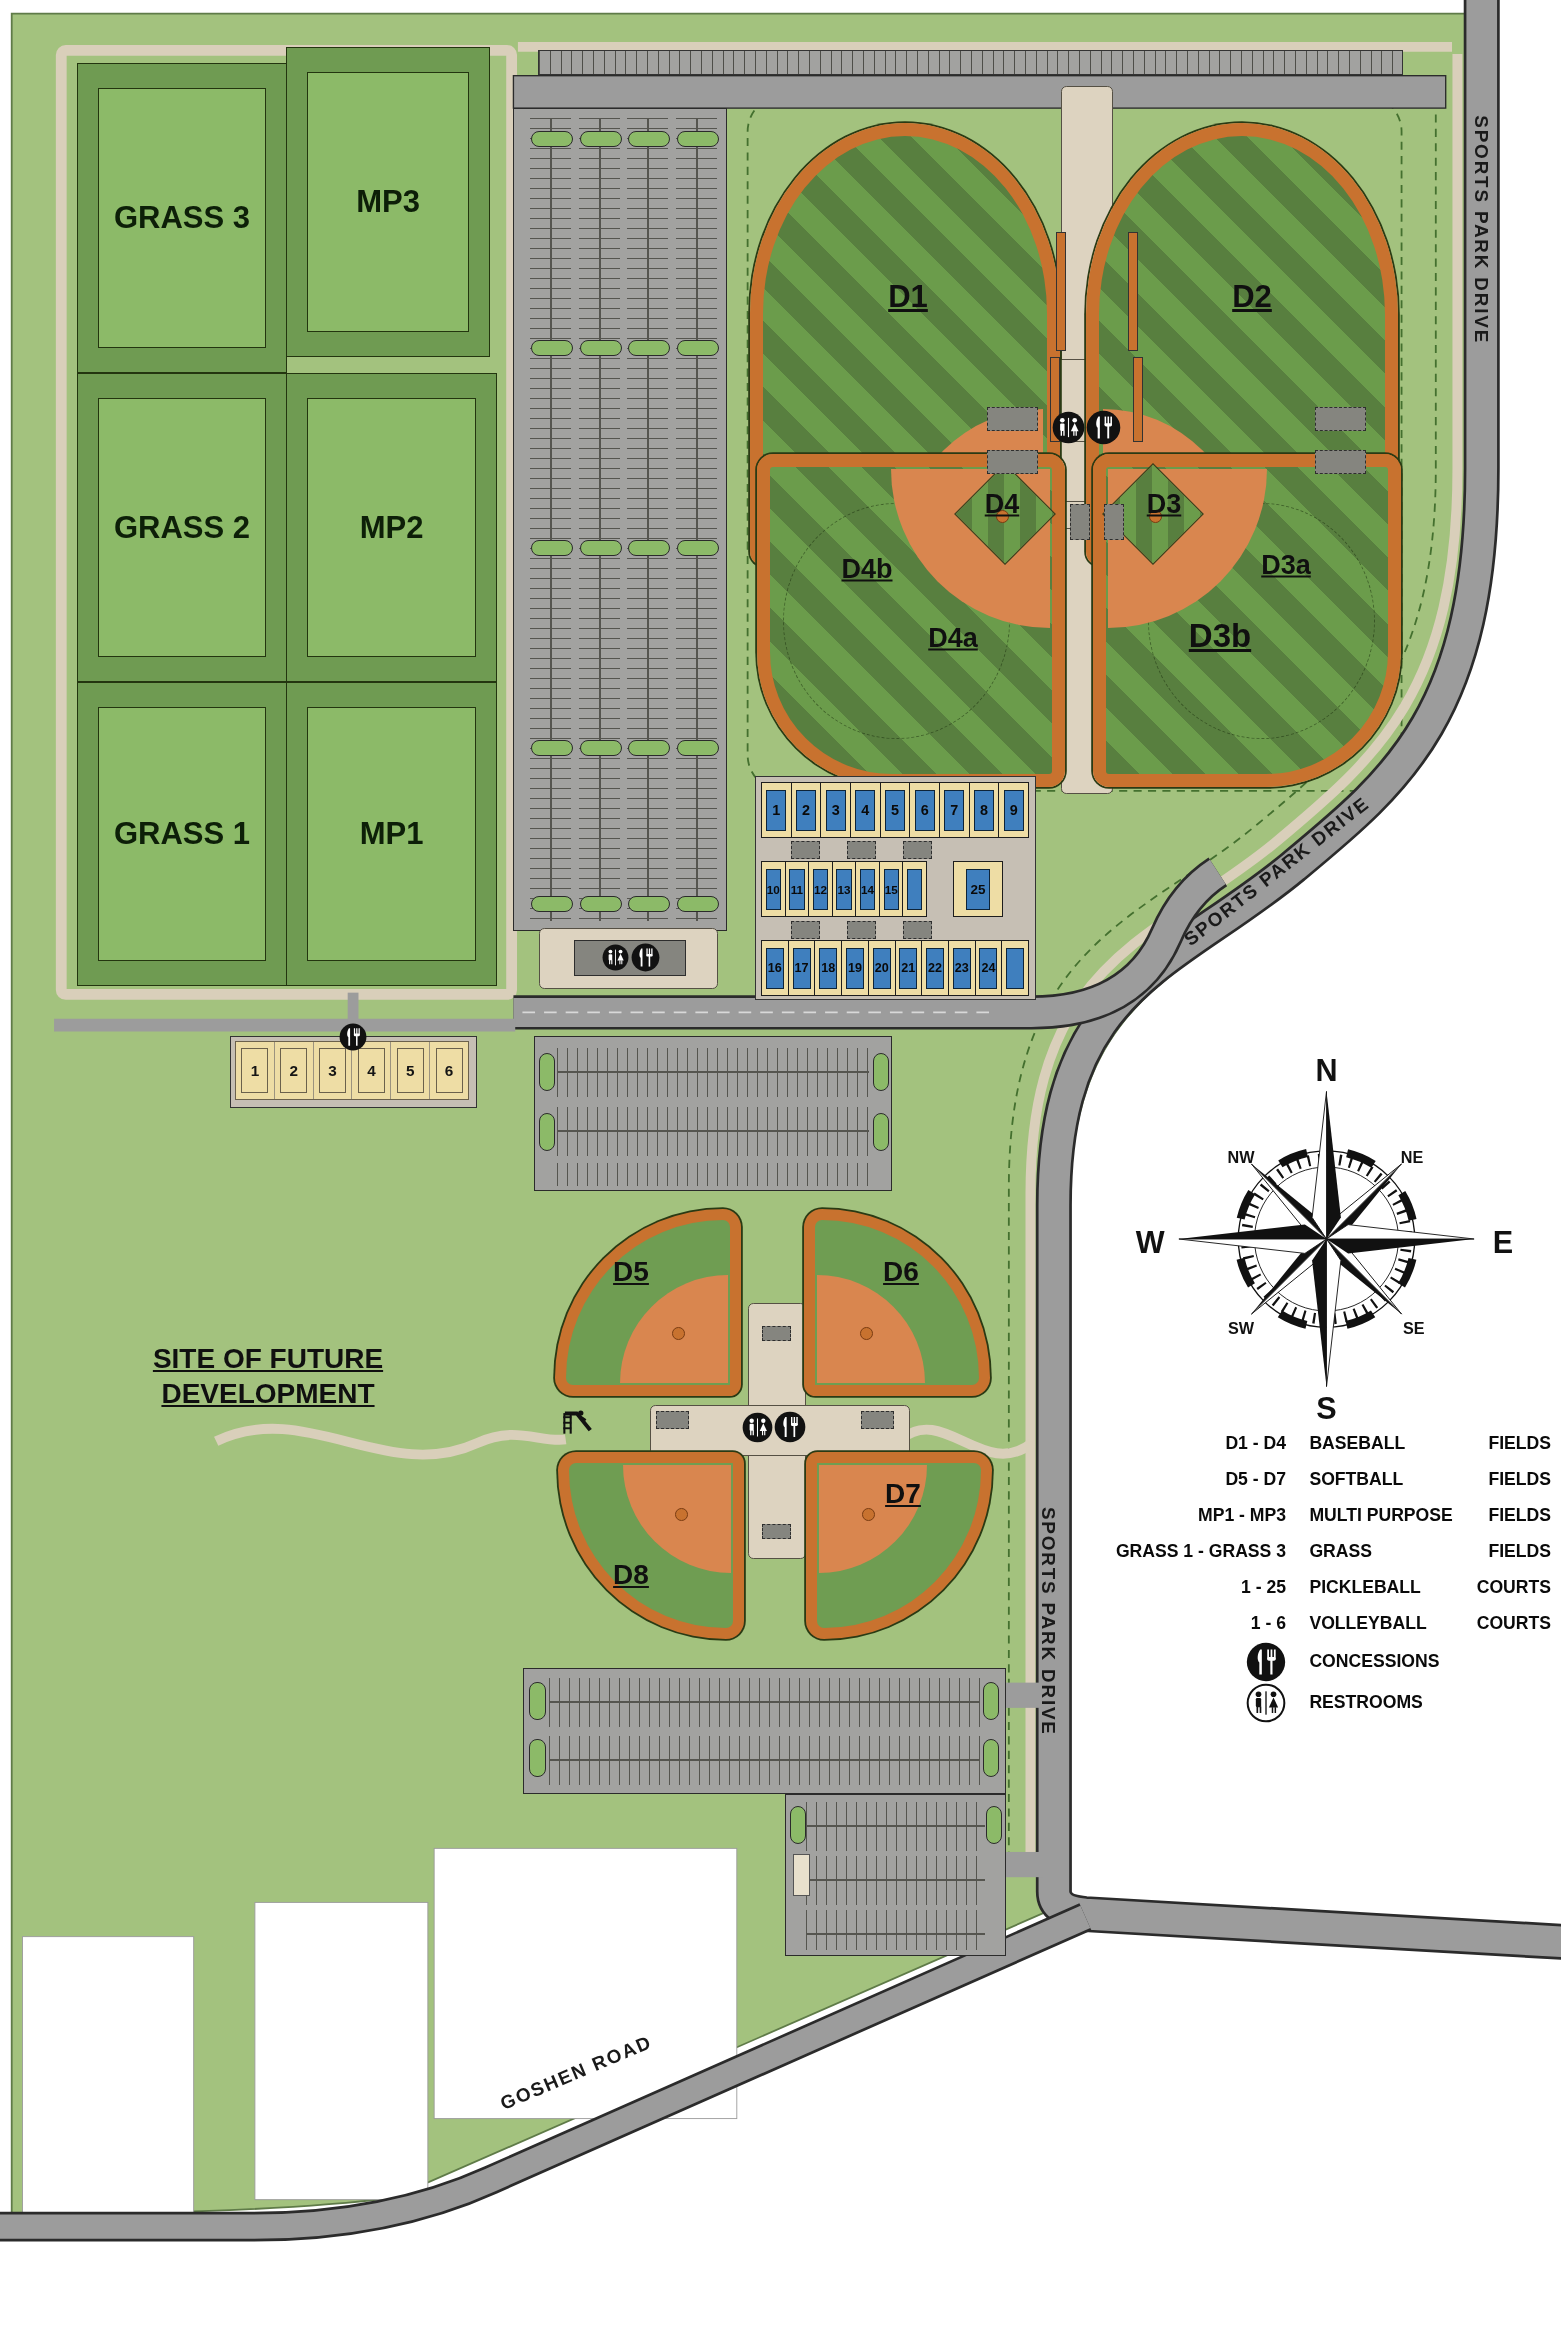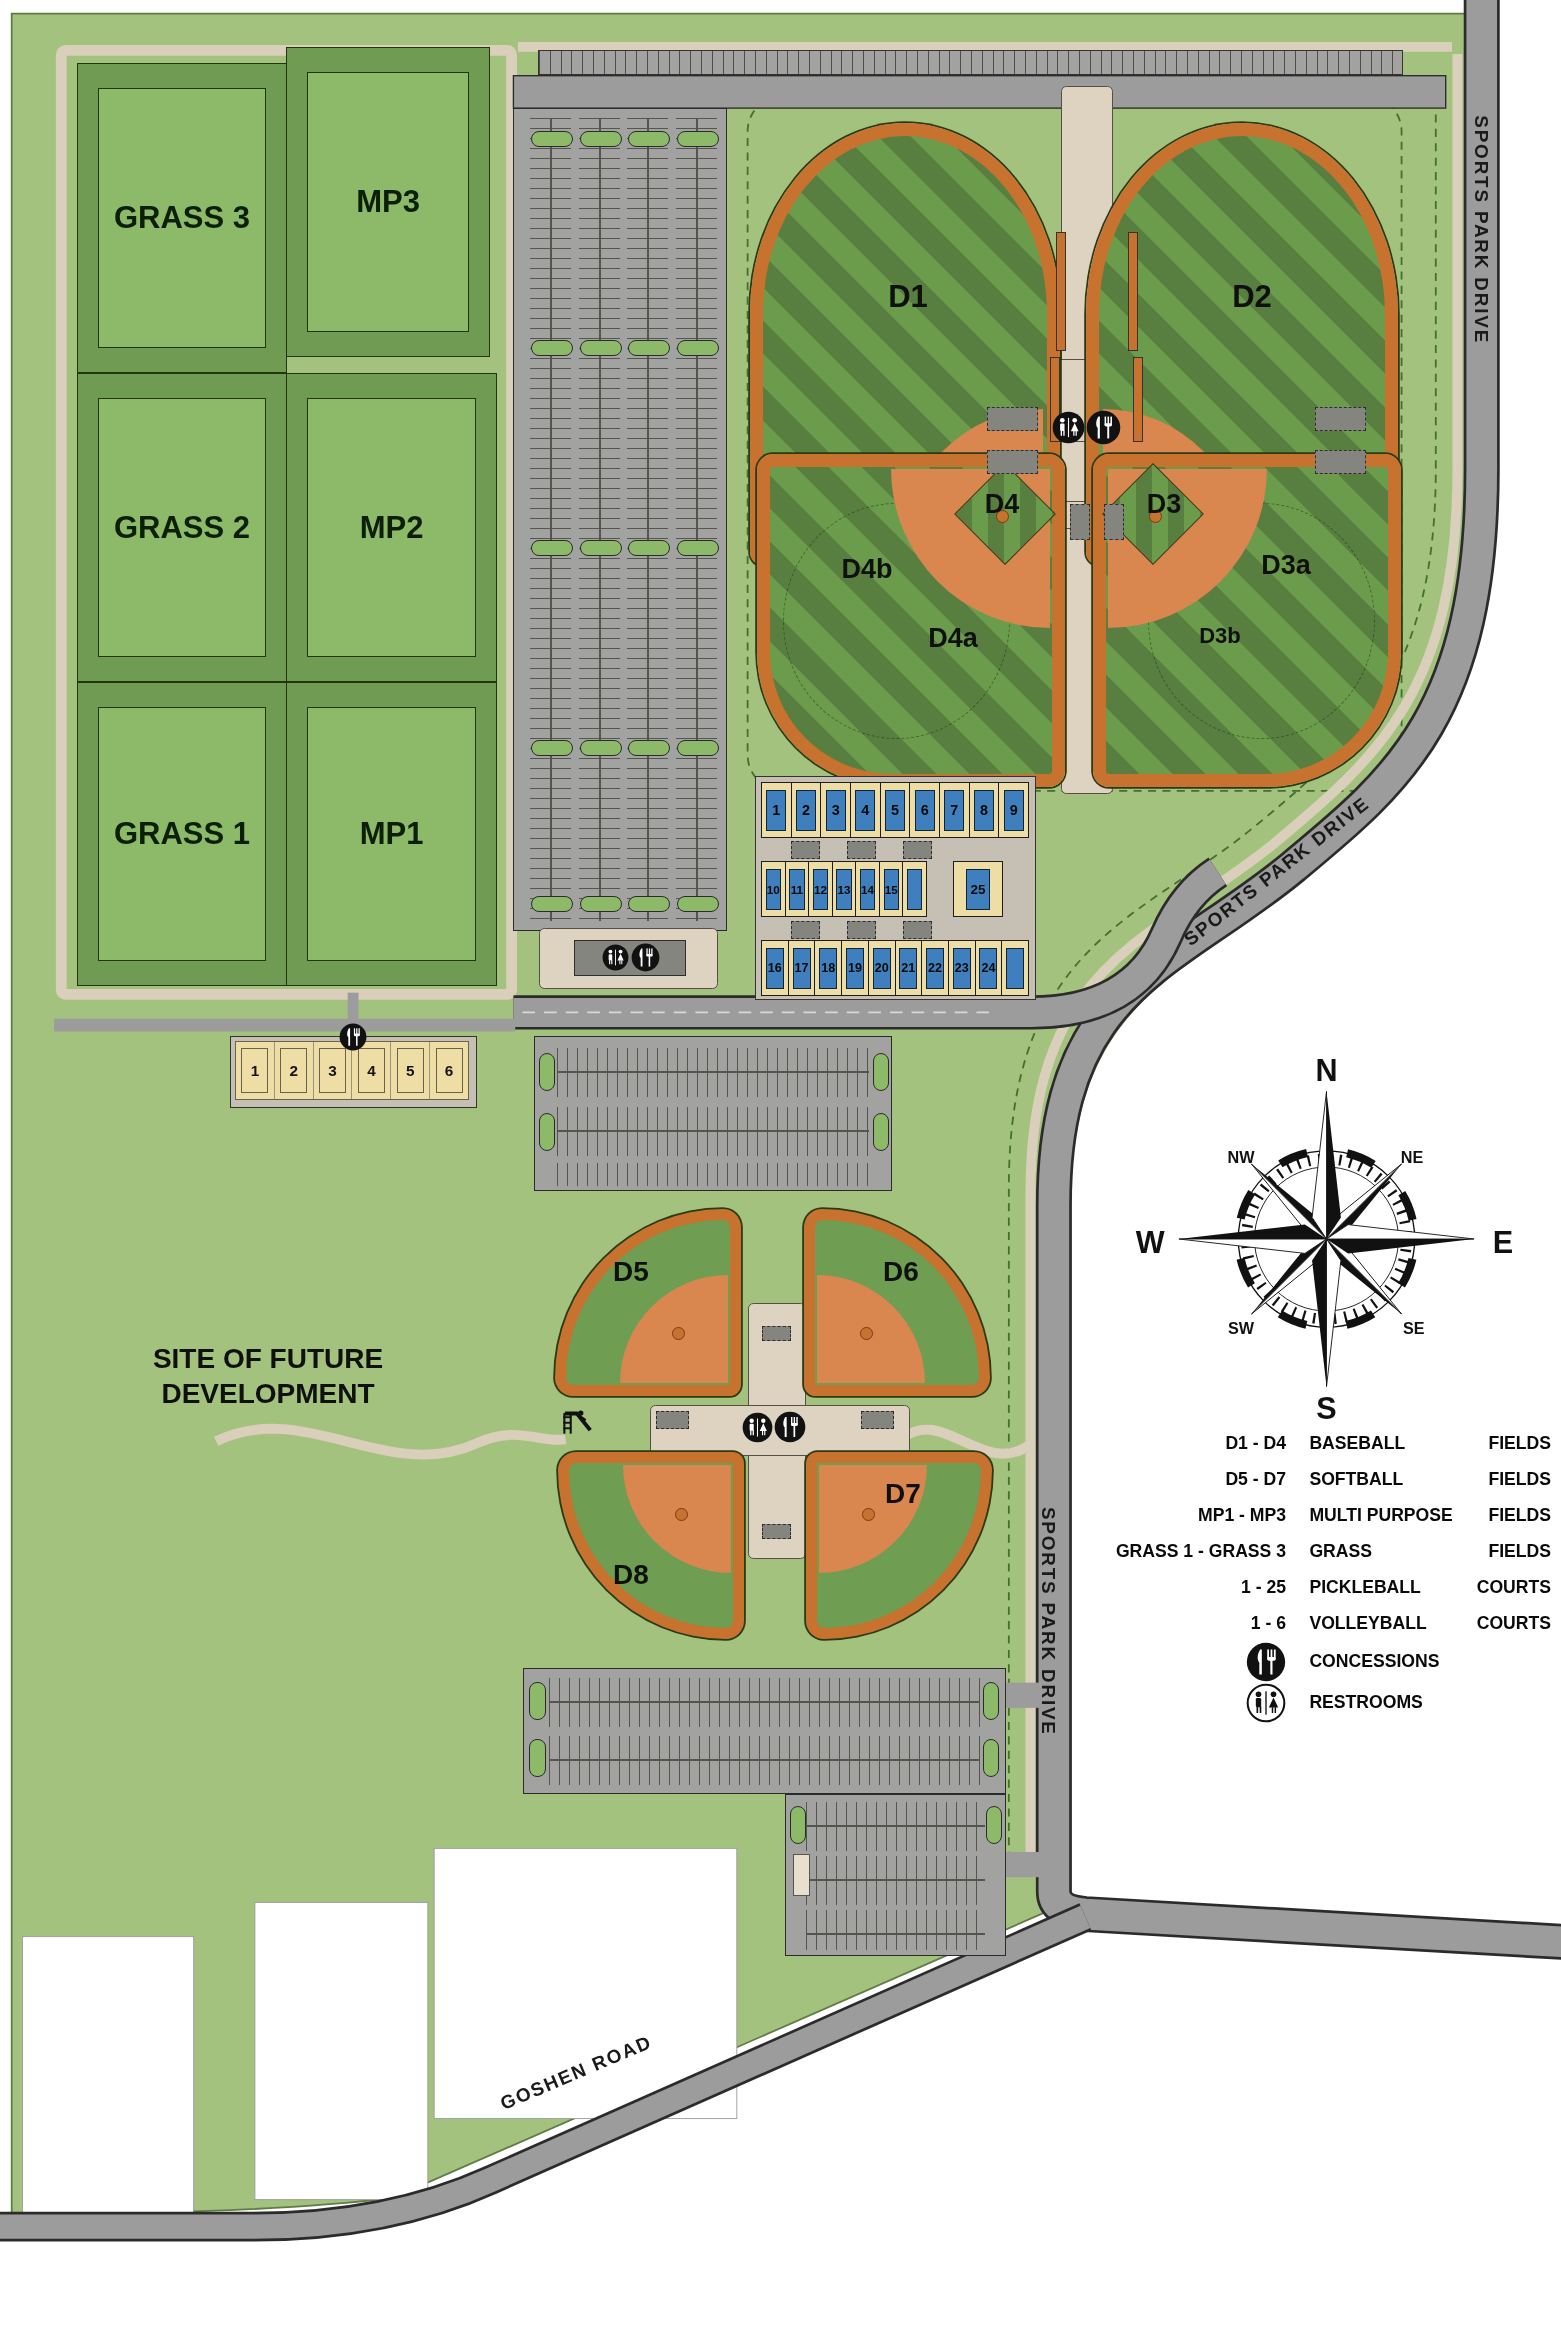--- a/index.html
+++ b/index.html
@@ -1,18 +1,18 @@
 <!DOCTYPE html>
 <html style="font-size:14.4px"><head>
 <meta charset="utf-8">
 <style>
   html,body{margin:0;padding:0;background:#fff;font-family:"Liberation Sans",sans-serif;}
   #canvas{position:relative;width:1561px;height:2342px;background:#fff;overflow:hidden;}
   .abs{position:absolute;}
-  .lbl{position:absolute;font-weight:bold;color:#101010;transform:translate(-50%,-50%);white-space:nowrap;}
+  .lbl{position:absolute;font-weight:bold;color:#101010;transform:translate(-50%,-50%);white-space:nowrap;text-decoration:underline;}
   .field-cell{position:absolute;background:#6f9b52;border:1.4px solid #23350f;box-sizing:border-box;}
   .field-inner{position:absolute;left:20px;right:20px;top:24px;bottom:24px;background:#8cba68;border:1.8px solid #23350f;display:flex;align-items:center;justify-content:center;font-weight:bold;font-size:31px;color:#0d1f08;}
   .dome,.block{position:absolute;border:13.5px solid #c8722f;box-shadow:0 0 0 1.8px #2a3a14;background:repeating-linear-gradient(45deg,#587f3f 0 23.4px,#6b9c4b 23.4px 47px);box-sizing:border-box;}
   .fan{position:absolute;border:11.7px solid #c8722f;box-shadow:0 0 0 1.8px #2a3a14;background:#6f9d52;box-sizing:border-box;}
   .qdisc{position:absolute;background:#d9864f;}
   .diamond{position:absolute;background:#74a455;border:1.4px solid #2f3b1a;transform:rotate(45deg);}
   .mound{position:absolute;background:#c8722f;border:0.9px solid #7a3c12;border-radius:50%;width:10.8px;height:10.8px;}
   .dc{position:absolute;border:1.8px dashed rgba(25,45,12,.5);border-radius:50%;}
   .ow{position:absolute;background:#c8722f;border:0.9px solid #333;}
   .plaza{position:absolute;background:#ddd3c0;border:1.4px solid #555044;border-radius:5.4px;}
@@ -266,21 +266,21 @@
         <use href="#ic-conc-f"></use>
       </svg>
 
     <div class="lbl" style="left:908px;top:297px;font-size:31px">D1</div>
     <div class="lbl" style="left:1252px;top:297px;font-size:31px">D2</div>
     <div class="lbl" style="left:1002px;top:504px;font-size:27px">D4</div>
     <div class="lbl" style="left:867px;top:569px;font-size:27px">D4b</div>
     <div class="lbl" style="left:953px;top:638px;font-size:27px">D4a</div>
     <div class="lbl" style="left:1164px;top:504px;font-size:27px">D3</div>
     <div class="lbl" style="left:1286px;top:565px;font-size:27px">D3a</div>
-    <div class="lbl" style="left:1220px;top:636px;font-size:22px">D3b</div>
+    <div class="lbl" style="left:1220px;top:636px;font-size:33px">D3b</div>
   </div>
 
   <div>
     <div class="gray" style="left:755px;top:776px;width:279px;height:222px"></div>
     <div class="shade" style="left:791px;top:841px;width:27px;height:16px"></div>
     <div class="shade" style="left:847px;top:841px;width:27px;height:16px"></div>
     <div class="shade" style="left:903px;top:841px;width:27px;height:16px"></div>
     <div class="shade" style="left:791px;top:921px;width:27px;height:16px"></div>
     <div class="shade" style="left:847px;top:921px;width:27px;height:16px"></div>
     <div class="shade" style="left:903px;top:921px;width:27px;height:16px"></div>

